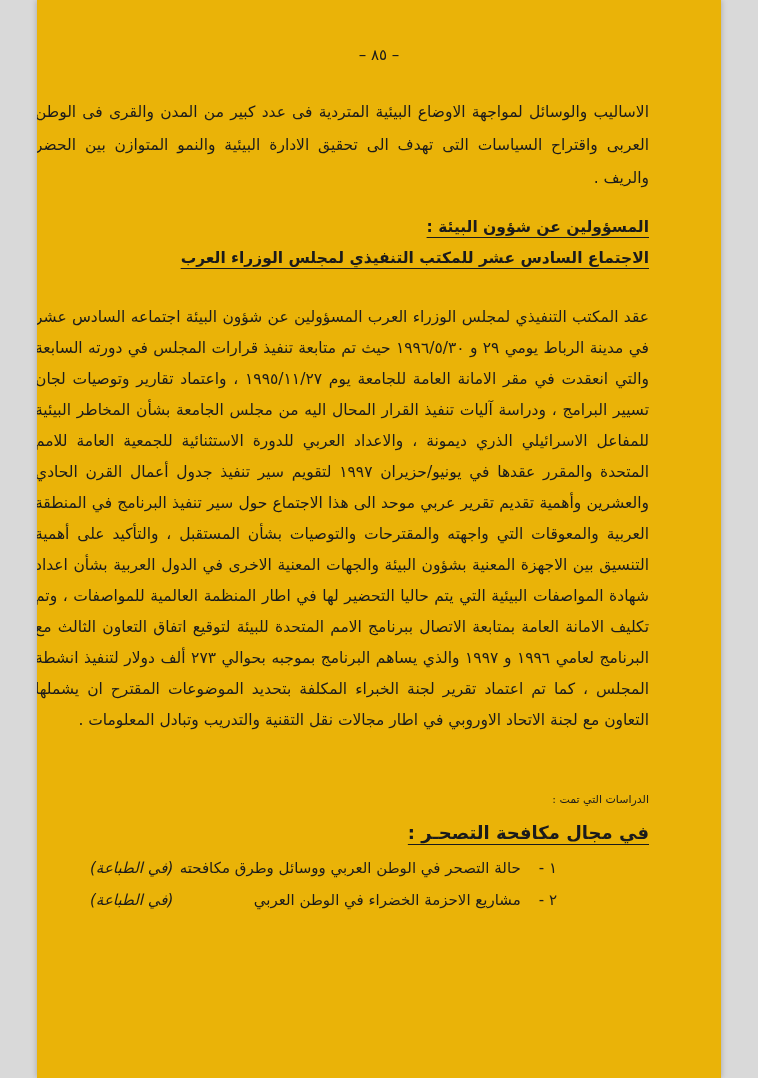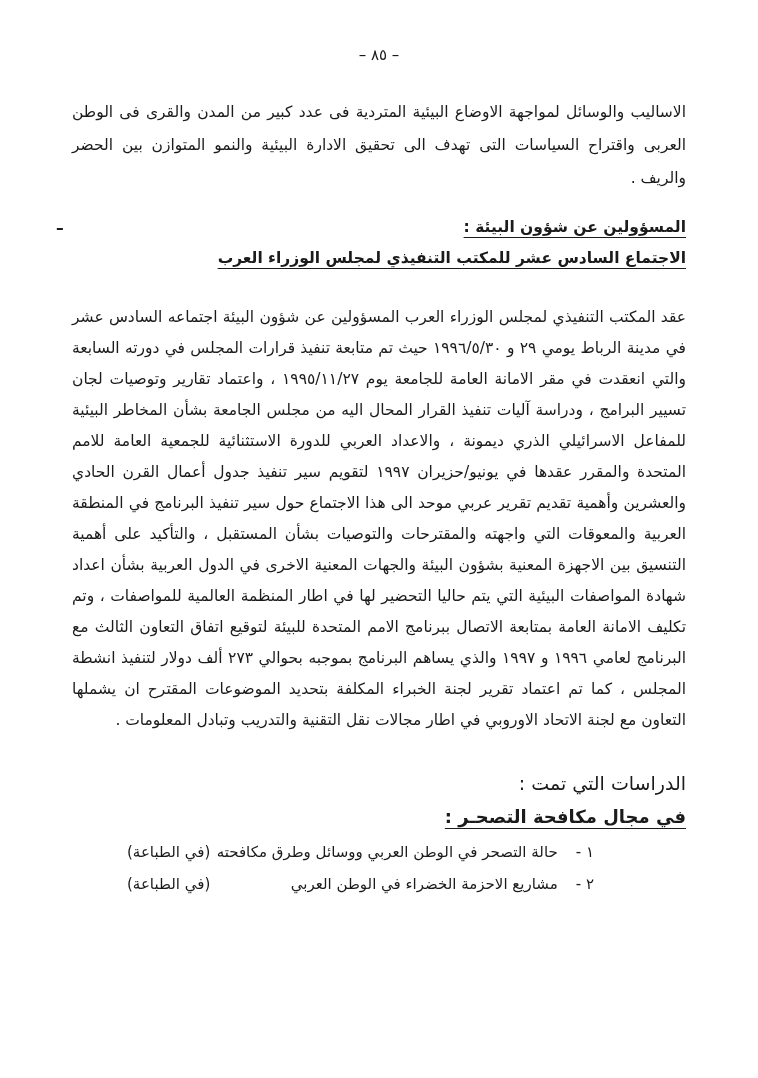--- a/index.html
+++ b/index.html
@@ -1,22 +1,22 @@
 <!DOCTYPE html>
 <html lang="ar" dir="rtl"><head>
 <meta charset="utf-8">
 <style>
   * { margin: 0; padding: 0; box-sizing: border-box; }
   html, body { background: #d9d9d9; }
   .page {
     position: relative;
-    width: 758px;
+    width: 684px;
     height: 1078px;
     margin: 0 auto;
-    background: #ffffff;
+    background: #eab308;
     color: #1b1b1b;
     font-family: "DejaVu Sans", sans-serif;
     direction: rtl;
     overflow: hidden;
     box-shadow: 0 0 6px rgba(0,0,0,.25);
   }
   .page-number {
     position: absolute;
     top: 46px; left: 0; right: 0;
     text-align: center;
@@ -54,22 +54,22 @@
     top: 1px;
     font-weight: bold;
   }
   .hline {
     display: block;
     text-decoration: underline;
     text-underline-offset: 5px;
     text-decoration-thickness: 1.3px;
   }
   .studies-heading {
-    margin-top: 32px;
-    font-size: 19px;
+    margin-top: 48px;
+    font-size: 11px;
     line-height: 31px;
   }
   .studies-subsection {
     margin-top: 2px;
     font-size: 18px;
     line-height: 31px;
     font-weight: bold;
     width: fit-content;
     text-decoration: underline;
     text-underline-offset: 5px;
@@ -91,20 +91,21 @@
     white-space: nowrap;
     margin-left: 18px;
   }
   .study-row .title {
     white-space: nowrap;
     text-align: right;
   }
   .study-row .status {
     margin-right: auto;
     white-space: nowrap;
+    font-style: italic;
   }
 </style>
 </head>
 <body>
 
 <div class="page">
 
   <div class="page-number">– ٨٥ –</div>
 
   <div class="content">

